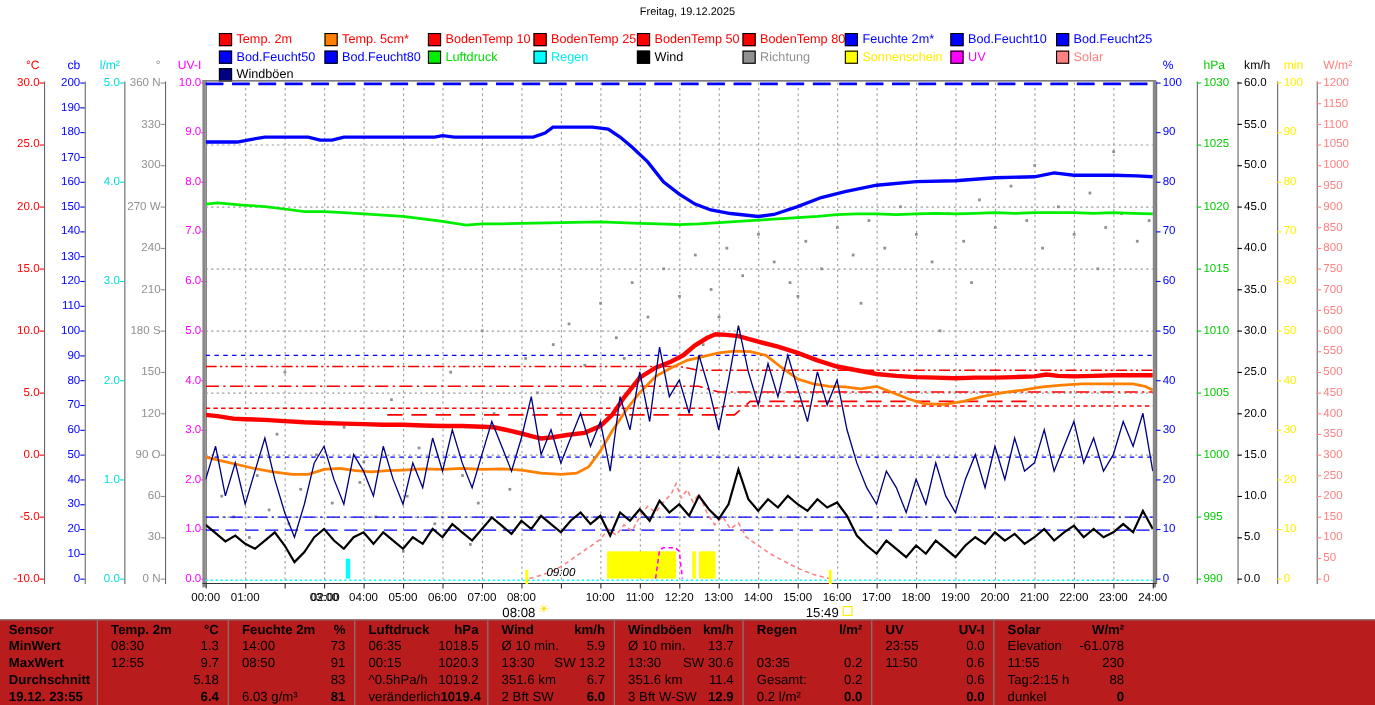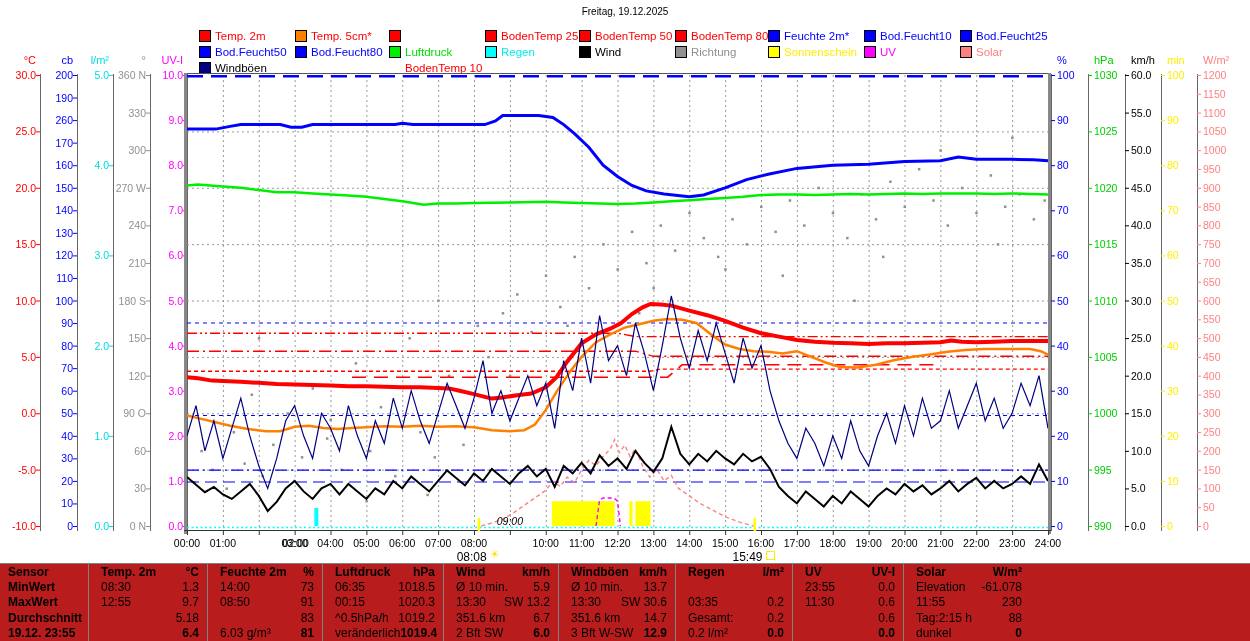--- a/index.html
+++ b/index.html
@@ -32,21 +32,21 @@
     <div class="abs leg-item" style="left: 199px; top: 30px;">
       <div class="leg-sq" style="background: rgb(255, 0, 0); left: 0px;"></div>
       <div class="leg-tx" style="color: rgb(255, 0, 0);">Temp. 2m</div>
     </div>
     <div class="abs leg-item" style="left: 295px; top: 30px;">
       <div class="leg-sq" style="background: rgb(255, 128, 0); left: 0px;"></div>
       <div class="leg-tx" style="color: rgb(255, 0, 0);">Temp. 5cm*</div>
     </div>
     <div class="abs leg-item" style="left: 389px; top: 30px;">
       <div class="leg-sq" style="background: rgb(255, 0, 0); left: 0px;"></div>
-      <div class="leg-tx" style="color: rgb(255, 0, 0); margin-top: 32px;">BodenTemp 10</div>
+      <div class="leg-tx" style="color: rgb(255, 0, 0);">BodenTemp 10</div>
     </div>
     <div class="abs leg-item" style="left: 485px; top: 30px;">
       <div class="leg-sq" style="background: rgb(255, 0, 0); left: 0px;"></div>
       <div class="leg-tx" style="color: rgb(255, 0, 0);">BodenTemp 25</div>
     </div>
     <div class="abs leg-item" style="left: 579px; top: 30px;">
       <div class="leg-sq" style="background: rgb(255, 0, 0); left: 0px;"></div>
       <div class="leg-tx" style="color: rgb(255, 0, 0);">BodenTemp 50</div>
     </div>
     <div class="abs leg-item" style="left: 675px; top: 30px;">
@@ -113,21 +113,21 @@
     <div class="abs axlbl" style="top: 182.75px; color: rgb(255, 0, 0); right: 1214px;">20.0</div>
     <div class="abs axlbl" style="top: 239.125px; color: rgb(255, 0, 0); right: 1214px;">15.0</div>
     <div class="abs axlbl" style="top: 295.5px; color: rgb(255, 0, 0); right: 1214px;">10.0</div>
     <div class="abs axlbl" style="top: 351.875px; color: rgb(255, 0, 0); right: 1214px;">5.0</div>
     <div class="abs axlbl" style="top: 408.25px; color: rgb(255, 0, 0); right: 1214px;">0.0</div>
     <div class="abs axlbl" style="top: 464.625px; color: rgb(255, 0, 0); right: 1214px;">-5.0</div>
     <div class="abs axlbl" style="top: 521px; color: rgb(255, 0, 0); right: 1214px;">-10.0</div>
     <div class="abs axhdr" style="top: 55px; color: rgb(0, 0, 255); right: 1177px;">cb</div>
     <div class="abs axlbl" style="top: 70px; color: rgb(0, 0, 255); right: 1177px;">200</div>
     <div class="abs axlbl" style="top: 92.55px; color: rgb(0, 0, 255); right: 1177px;">190</div>
-    <div class="abs axlbl" style="top: 115.1px; color: rgb(0, 0, 255); right: 1177px;">260</div>
+    <div class="abs axlbl" style="top: 115.1px; color: rgb(0, 0, 255); right: 1177px;">180</div>
     <div class="abs axlbl" style="top: 137.65px; color: rgb(0, 0, 255); right: 1177px;">170</div>
     <div class="abs axlbl" style="top: 160.2px; color: rgb(0, 0, 255); right: 1177px;">160</div>
     <div class="abs axlbl" style="top: 182.75px; color: rgb(0, 0, 255); right: 1177px;">150</div>
     <div class="abs axlbl" style="top: 205.3px; color: rgb(0, 0, 255); right: 1177px;">140</div>
     <div class="abs axlbl" style="top: 227.85px; color: rgb(0, 0, 255); right: 1177px;">130</div>
     <div class="abs axlbl" style="top: 250.4px; color: rgb(0, 0, 255); right: 1177px;">120</div>
     <div class="abs axlbl" style="top: 272.95px; color: rgb(0, 0, 255); right: 1177px;">110</div>
     <div class="abs axlbl" style="top: 295.5px; color: rgb(0, 0, 255); right: 1177px;">100</div>
     <div class="abs axlbl" style="top: 318.05px; color: rgb(0, 0, 255); right: 1177px;">90</div>
     <div class="abs axlbl" style="top: 340.6px; color: rgb(0, 0, 255); right: 1177px;">80</div>
@@ -701,21 +701,21 @@
       <div class="trow">
         <div class="lft">Ø 10 min.</div>
         <div class="rgt">13.7</div>
       </div>
       <div class="trow">
         <div class="lft">13:30</div>
         <div class="rgt">SW 30.6</div>
       </div>
       <div class="trow">
         <div class="lft">351.6 km</div>
-        <div class="rgt">14.7</div>
+        <div class="rgt">11.4</div>
       </div>
       <div class="trow">
         <div class="lft">3 Bft W-SW</div>
         <div class="rgt b">12.9</div>
       </div>
     </div>
     <div class="tgroup sep" style="width: 117px;">
       <div class="trow b">
         <div class="lft">Regen</div>
         <div class="rgt">l/m²</div>
@@ -740,21 +740,21 @@
     <div class="tgroup sep" style="width: 111px;">
       <div class="trow b">
         <div class="lft">UV</div>
         <div class="rgt">UV-I</div>
       </div>
       <div class="trow">
         <div class="lft">23:55</div>
         <div class="rgt">0.0</div>
       </div>
       <div class="trow">
-        <div class="lft">11:30</div>
+        <div class="lft">11:50</div>
         <div class="rgt">0.6</div>
       </div>
       <div class="trow">
         <div class="lft"></div>
         <div class="rgt">0.6</div>
       </div>
       <div class="trow">
         <div class="lft"></div>
         <div class="rgt b">0.0</div>
       </div>

